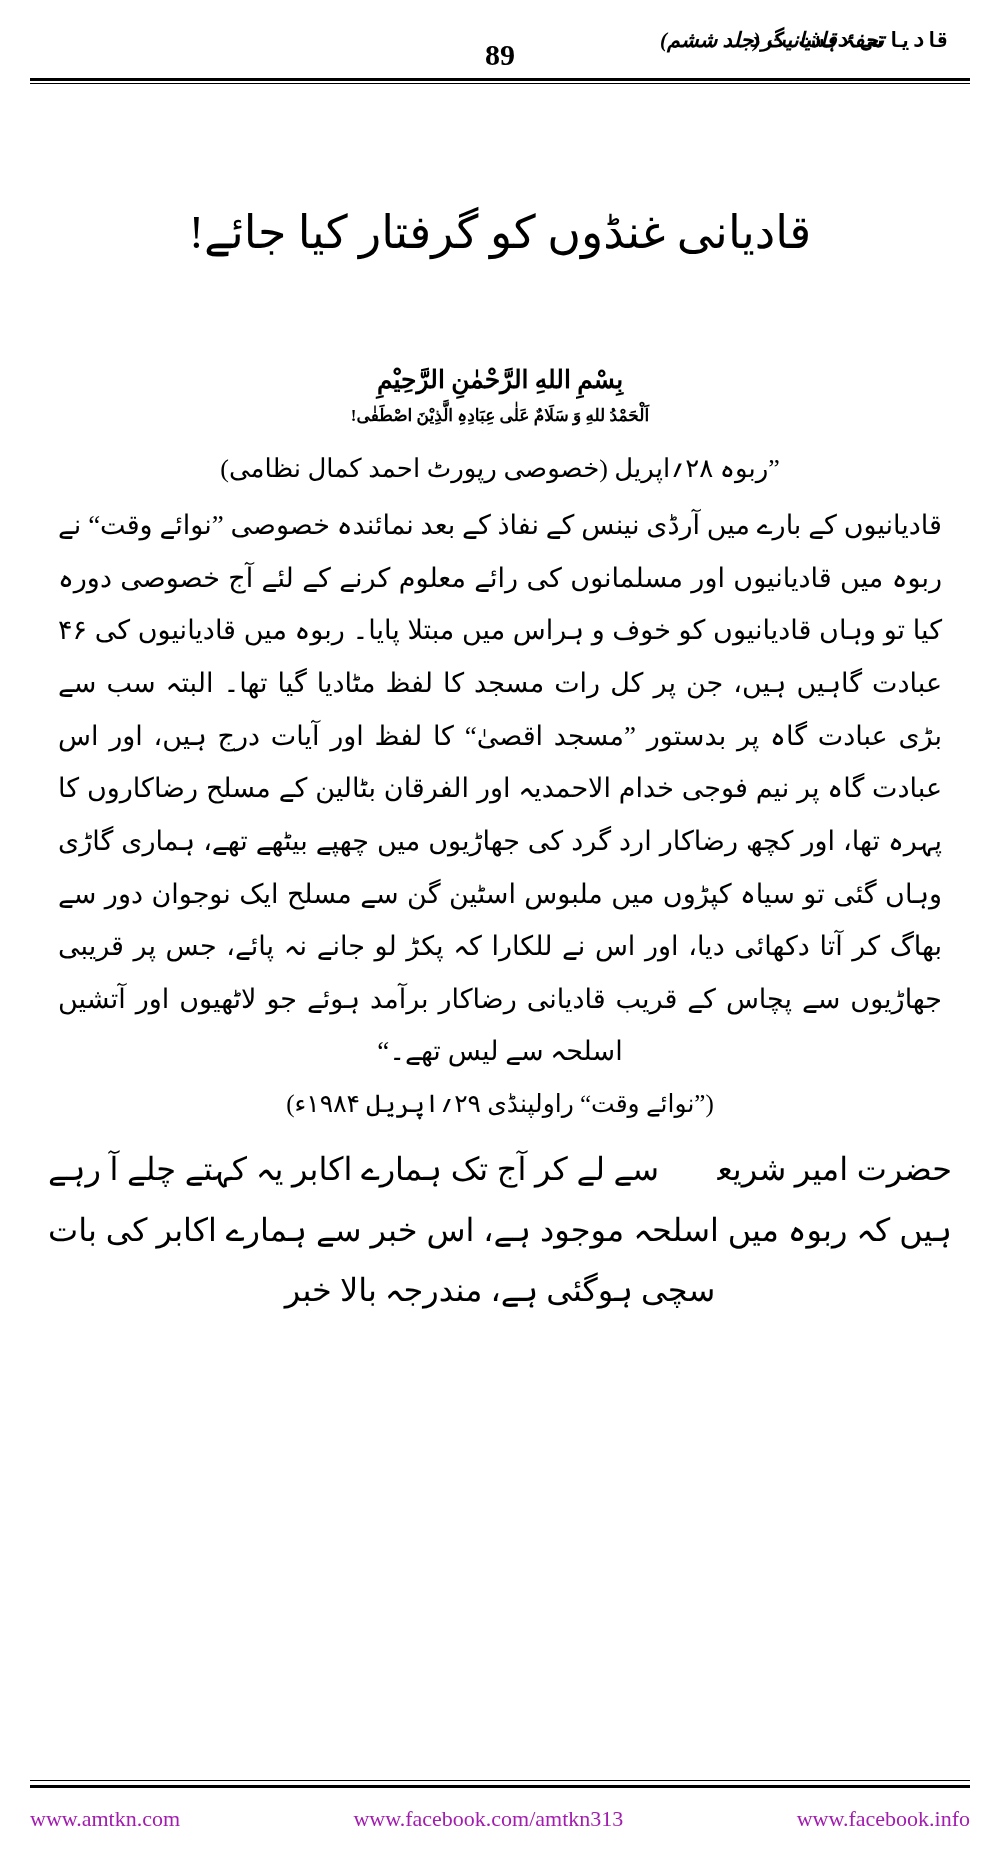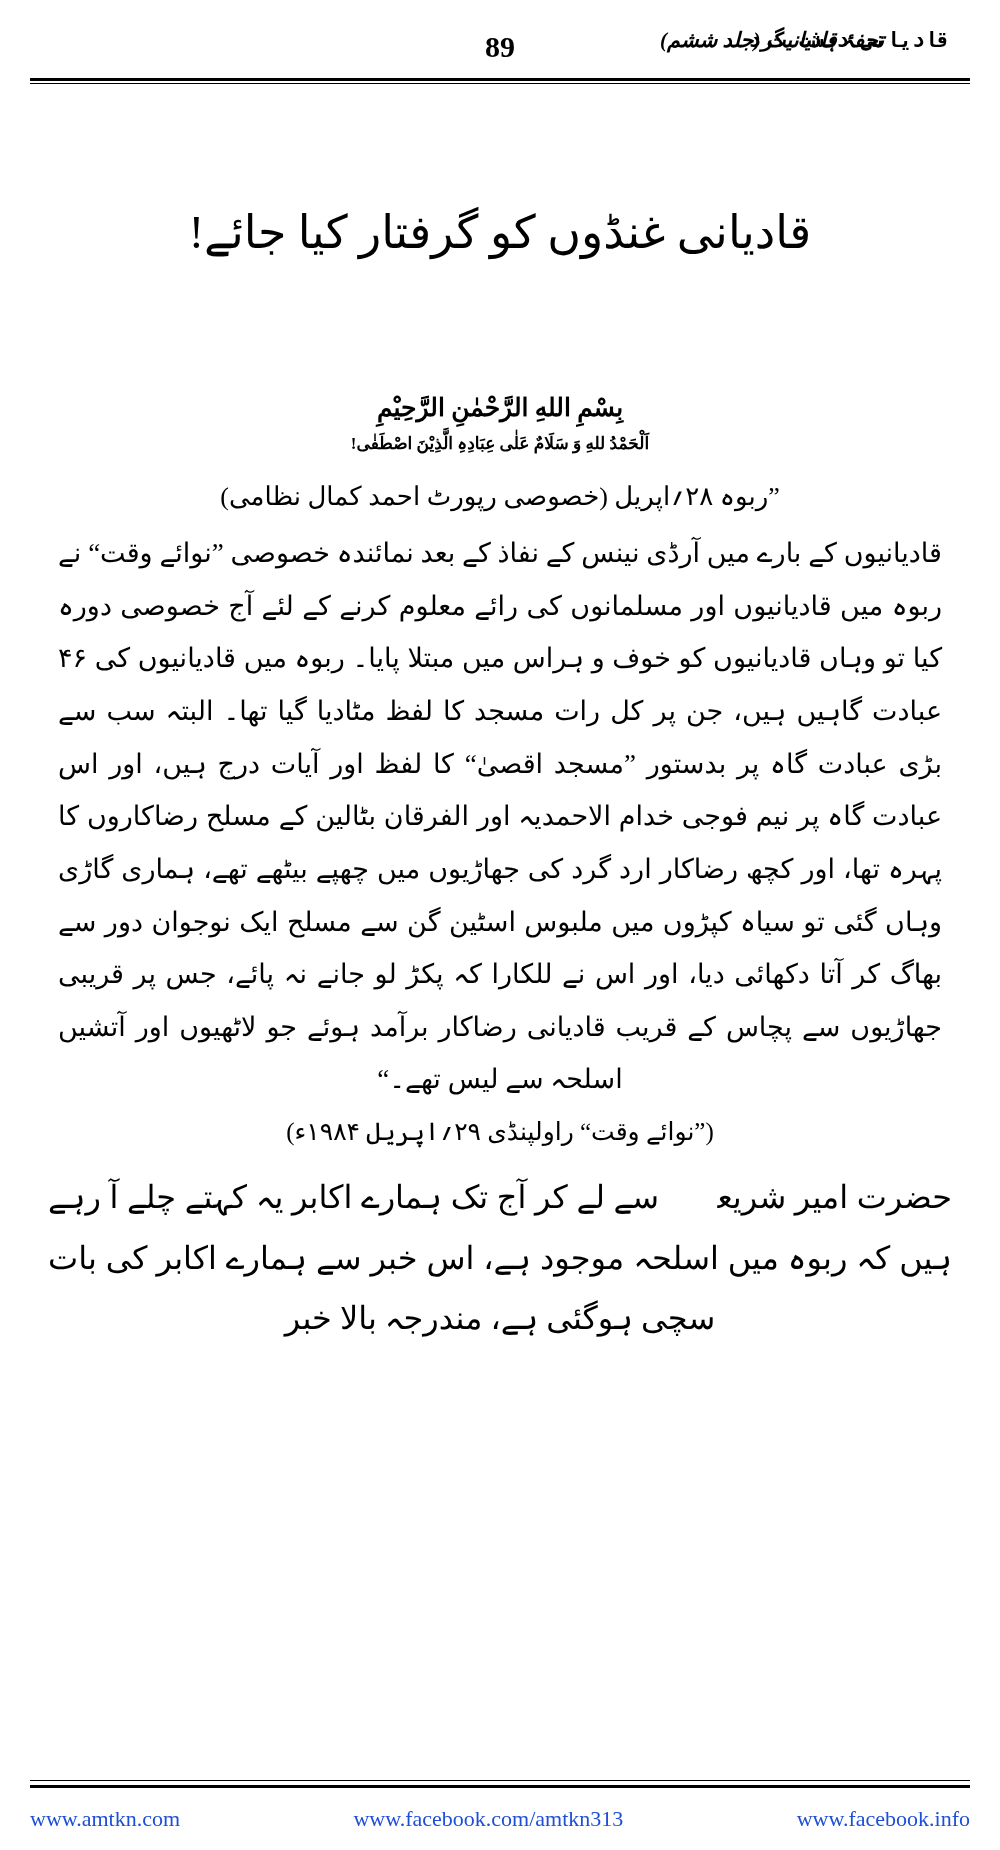--- a/index.html
+++ b/index.html
@@ -39,21 +39,21 @@
   }
   .hdr-right {
     right: 20px;
     font-size: 21px;
     font-weight: bold;
     font-family: Liberation Mono, monospace;
   }
   .hdr-center {
     left: 50%;
     transform: translateX(-50%);
-    top: 8px;
+    top: 16px;
     font-size: 30px;
     font-weight: bold;
     font-family: "Liberation Serif", "DejaVu Serif", serif;
     direction: ltr;
   }
   .hdr-left {
     left: 630px;
     font-size: 21px;
     font-weight: bold;
     font-style: italic;
@@ -82,21 +82,21 @@
     text-align: center;
     direction: rtl;
     font-size: 46px;
     font-weight: normal;
     line-height: 1.5;
     font-family: "Liberation Serif", "DejaVu Serif", serif;
   }
 
   
   .basmala-block {
-    margin-top: 120px;
+    margin-top: 92px;
     text-align: center;
     direction: rtl;
     line-height: 1.7;
   }
   .basmala {
     font-size: 25px;
     font-weight: bold;
   }
   .hamdala {
     font-size: 17px;
@@ -160,21 +160,21 @@
     right: 30px;
     bottom: 18px;
     display: flex;
     justify-content: space-between;
     align-items: center;
     font-size: 22px;
     font-family: "Liberation Serif", "DejaVu Serif", serif;
     direction: ltr;
   }
   .footer a, .footer span.flink {
-    color: #1d4ed8;
+    color: #a21caf;
     text-decoration: none;
   }
 </style>
 </head>
 <body>
 
 <div class="page">
 
   <div class="header">
     <div class="hdr-right">قادیانی دہشت گرد</div>

